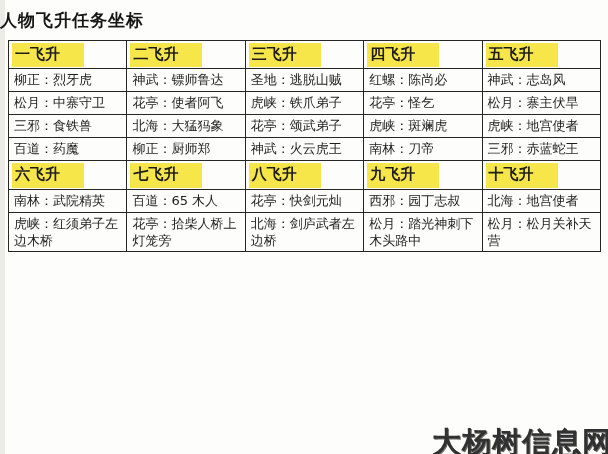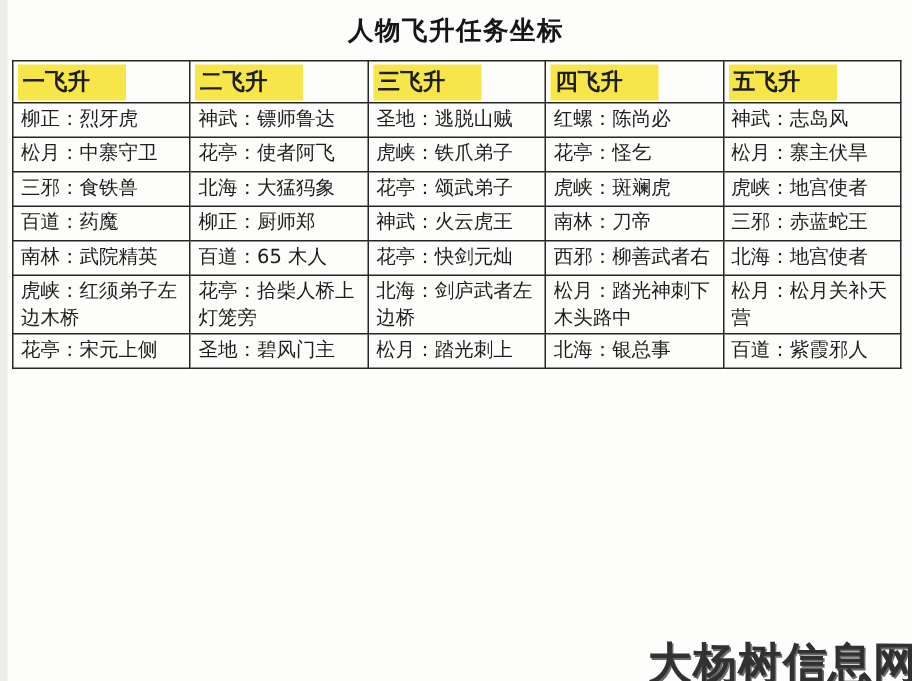--- a/index.html
+++ b/index.html
@@ -15,21 +15,21 @@
     overflow: hidden;
   }
   .page-edge {
     position: absolute; left: 0; top: 0;
     width: 5px; height: 100%;
     background: #ecebe7;
   }
   .title {
     position: absolute;
     top: 9px; left: 0; width: 100%;
-    text-align: center;
+    text-align: left;
     font-size: 17px;
     font-weight: bold;
     color: #161616;
     letter-spacing: 1px;
   }
   table.coord-table {
     position: absolute;
     left: 8px; top: 40px;
     width: 593px;
     border-collapse: collapse;
@@ -106,37 +106,37 @@
           <td>虎峡：斑斓虎</td>
           <td>虎峡：地宫使者</td>
         </tr>
         <tr class="single">
           <td>百道：药魔</td>
           <td>柳正：厨师郑</td>
           <td>神武：火云虎王</td>
           <td>南林：刀帝</td>
           <td>三邪：赤蓝蛇王</td>
         </tr>
+        <tr>
+          <th><span class="hl">六飞升</span></th>
+          <th><span class="hl">七飞升</span></th>
+          <th><span class="hl">八飞升</span></th>
+          <th><span class="hl">九飞升</span></th>
+          <th><span class="hl">十飞升</span></th>
+        </tr>
         <tr class="single">
           <td>南林：武院精英</td>
           <td>百道：65 木人</td>
           <td>花亭：快剑元灿</td>
-          <td>西邪：柳善武者右</td>
+          <td>西邪：园丁志叔</td>
           <td>北海：地宫使者</td>
         </tr>
         <tr class="tall">
           <td>虎峡：红须弟子左边木桥</td>
           <td>花亭：拾柴人桥上灯笼旁</td>
           <td>北海：剑庐武者左边桥</td>
           <td>松月：踏光神刺下木头路中</td>
           <td>松月：松月关补天营</td>
         </tr>
-        <tr class="single">
-          <td>花亭：宋元上侧</td>
-          <td>圣地：碧风门主</td>
-          <td>松月：踏光刺上</td>
-          <td>北海：银总事</td>
-          <td>百道：紫霞邪人</td>
-        </tr>
       </tbody>
   </table>
   <div class="watermark">大杨树信息网</div>
 </div>
 
 </body></html>

